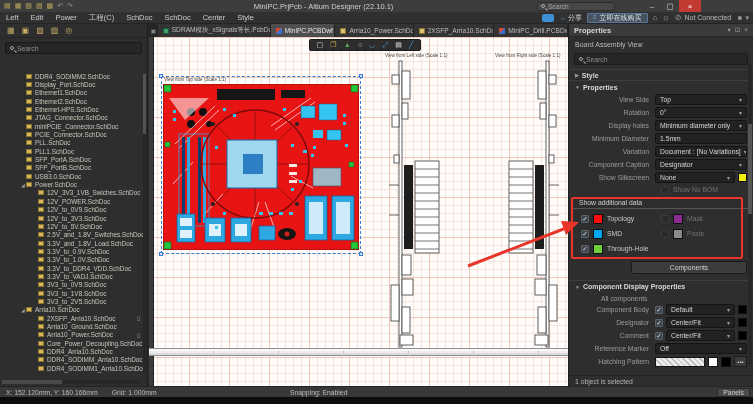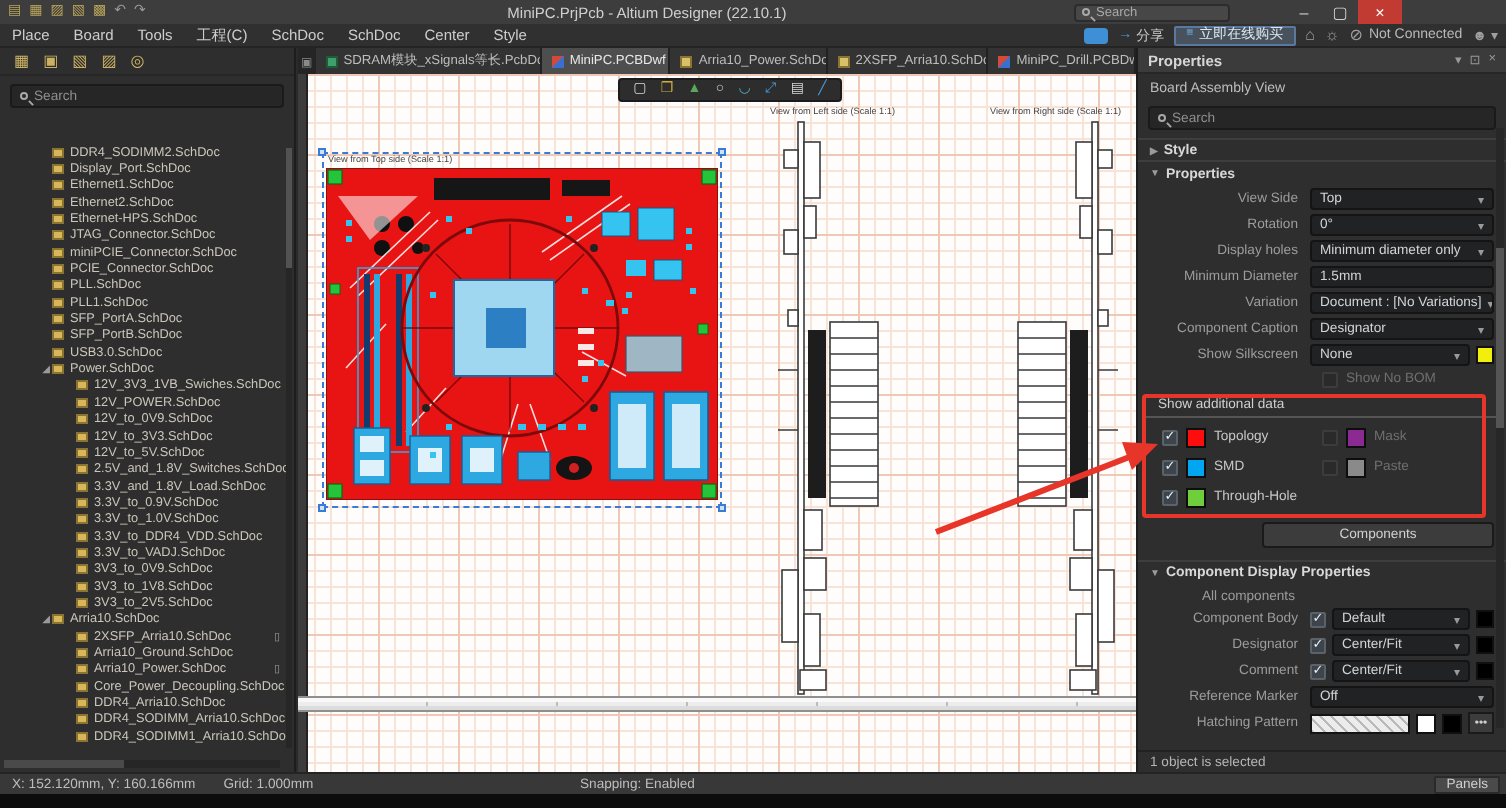--- a/index.html
+++ b/index.html
@@ -142,23 +142,23 @@
     </div>
     <div id="winbtns" data-name="window-controls">
         <span class="winbtn" data-name="minimize-button">–</span>
         <span class="winbtn" data-name="maximize-button">▢</span>
         <span class="winbtn" data-name="close-button">×</span>
       </div>
   </div>
 
   <div id="menubar" data-name="menu-bar">
     <div id="menu-items" style="display:flex;" data-name="menu-items">
-        <span class="menu-item" data-name="menu-file">Place</span>
-        <span class="menu-item" data-name="menu-edit">Board</span>
-        <span class="menu-item" data-name="menu-view">Tools</span>
+        <span class="menu-item" data-name="menu-file">Left</span>
+        <span class="menu-item" data-name="menu-edit">Edit</span>
+        <span class="menu-item" data-name="menu-view">Power</span>
         <span class="menu-item" data-name="menu-c">工程(C)</span>
         <span class="menu-item" data-name="menu-place">SchDoc</span>
         <span class="menu-item" data-name="menu-tools">SchDoc</span>
         <span class="menu-item" data-name="menu-window">Center</span>
         <span class="menu-item" data-name="menu-help">Style</span>
       </div>
     <div id="menubar-right" data-name="menu-bar-right">
       <span class="mb-chip" data-name="comment-icon"></span>
       <span class="mb-share" data-name="share-button">
           <span class="arr" data-name="share-icon">→</span>

